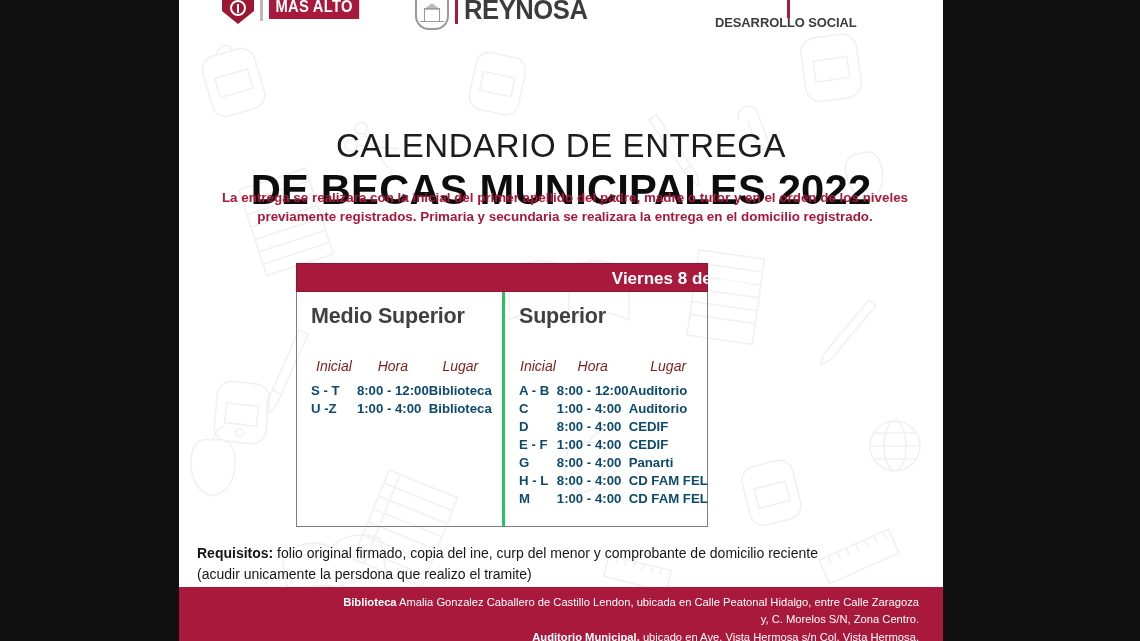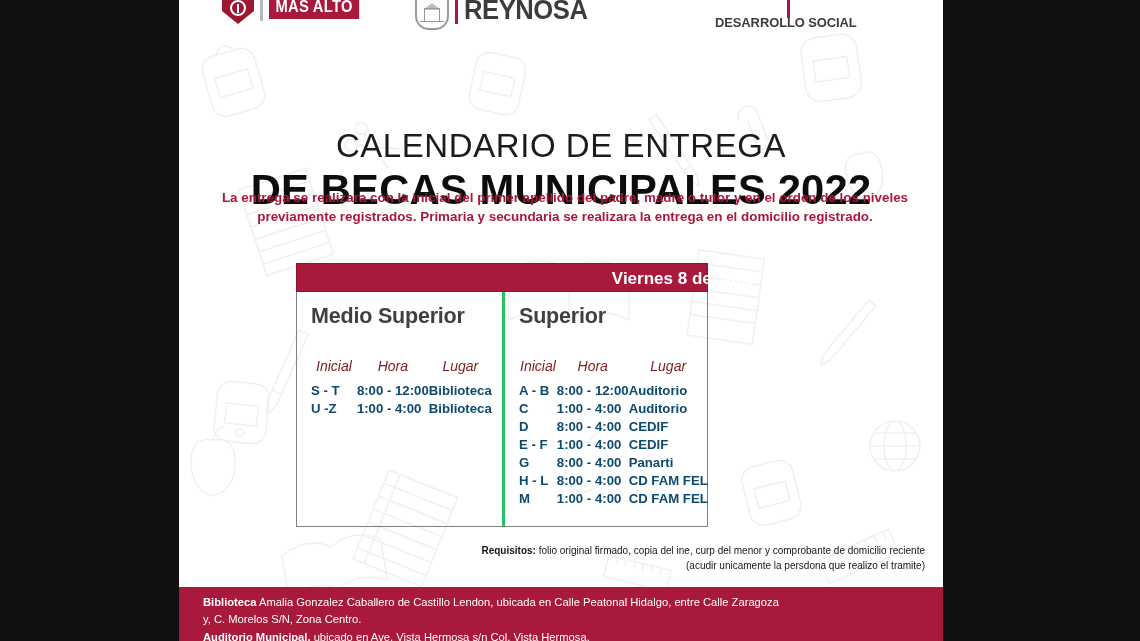--- a/index.html
+++ b/index.html
@@ -244,37 +244,37 @@
   }
   table.sched .c-ini { width: 27%; }
   table.sched .c-hora { width: 38%; }
   table.sched .c-lugar { width: 35%; }
 
   
   #requisitos {
     position: absolute;
     left: 18px; top: 543px;
     width: 728px;
-    text-align: right;
-    font-size: 10px;
+    text-align: left;
+    font-size: 14px;
     line-height: 1.5;
     color: #151515;
     z-index: 2;
   }
   #requisitos b { font-weight: bold; }
 
   
   #footer {
     position: absolute;
     left: 0; bottom: 0;
     width: 764px;
     height: 54px;
     background: #a9193c;
     color: #ffffff;
-    text-align: left;
+    text-align: right;
     font-size: 11.2px;
     line-height: 1.55;
     padding-top: 7px;
     box-sizing: border-box;
     z-index: 4;
   }
   #footer b { font-weight: bold; }
   .foot-line { padding: 0 24px; }
 </style>
 </head>

